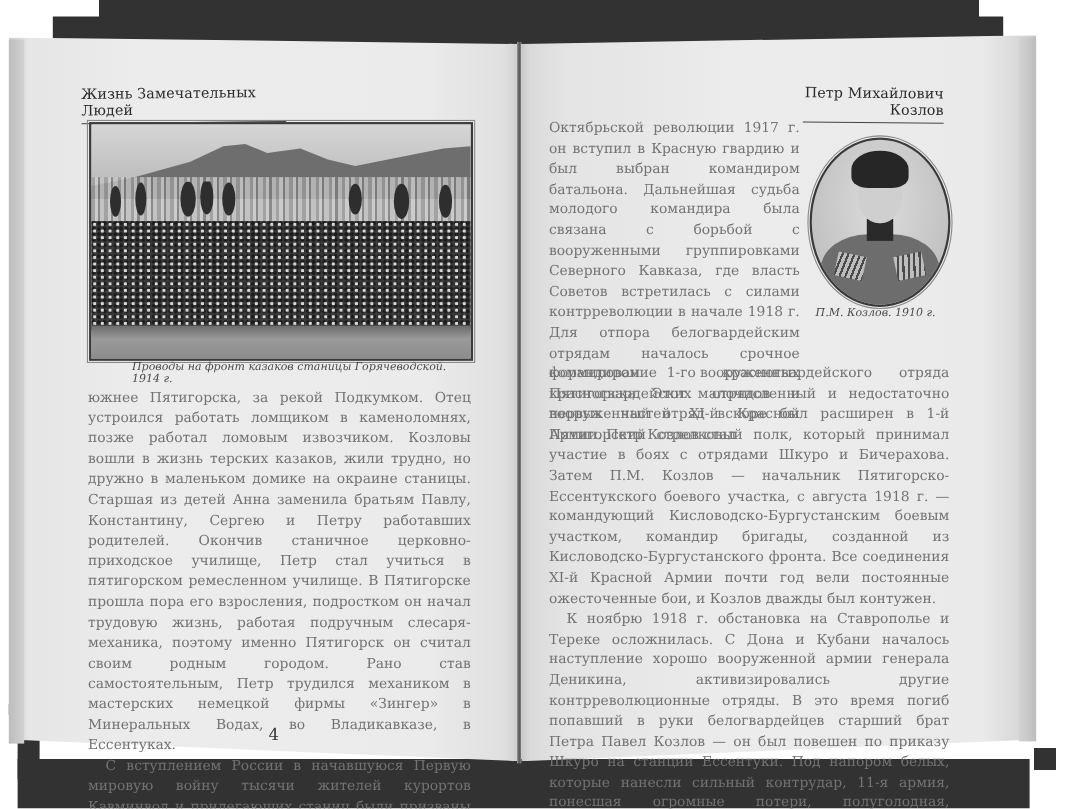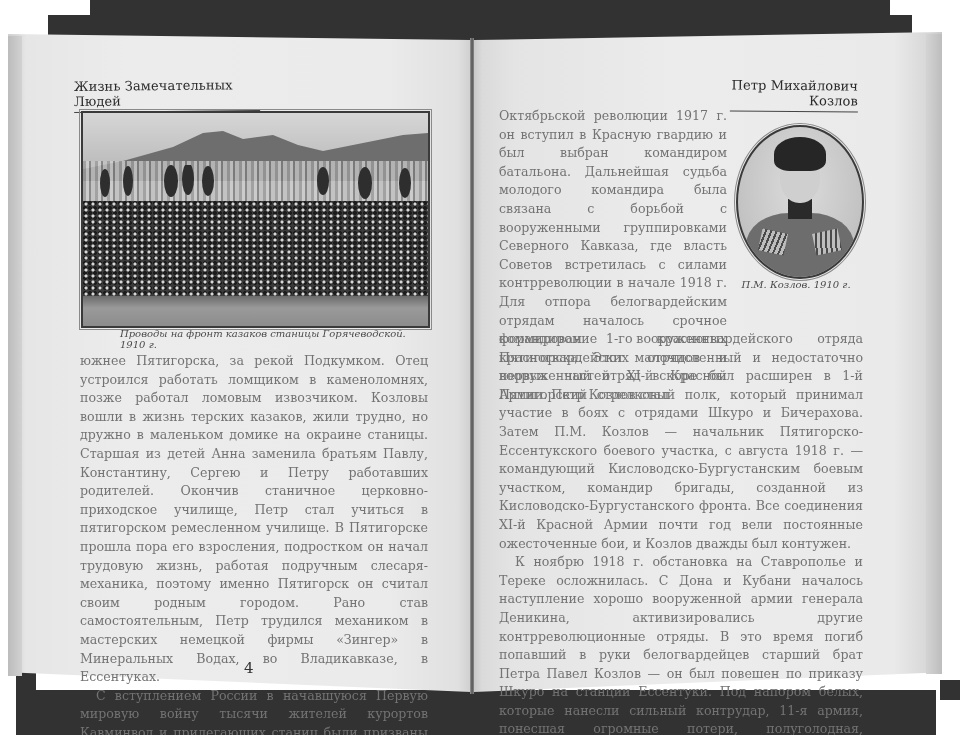--- a/index.html
+++ b/index.html
@@ -118,21 +118,21 @@
           <ellipse cx="105" cy="14" rx="6" ry="16"></ellipse>
         <ellipse cx="125" cy="16" rx="6" ry="15"></ellipse>
           <ellipse cx="240" cy="16" rx="6" ry="14"></ellipse>
         <ellipse cx="282" cy="18" rx="7" ry="16"></ellipse>
           <ellipse cx="322" cy="18" rx="6" ry="15"></ellipse>
       </g>
     </svg>
     <div class="crowd"></div>
     <div class="grass"></div>
   </div>
-  <div class="caption cap-left">Проводы на фронт казаков станицы Горячеводской. 1910 г.</div>
+  <div class="caption cap-left">Проводы на фронт казаков станицы Горячеводской. 1914 г.</div>
 
   <div class="text text-left">
     <p>южнее Пятигорска, за рекой Подкумком. Отец устроился работать ломщиком в каменоломнях, позже работал ломовым извозчиком. Козловы вошли в жизнь терских казаков, жили трудно, но дружно в маленьком домике на окраине станицы. Старшая из детей Анна заменила братьям Павлу, Константину, Сергею и Петру работавших родителей. Окончив станичное церковно-приходское училище, Петр стал учиться в пятигорском ремесленном училище. В Пятигорске прошла пора его взросления, подростком он начал трудовую жизнь, работая подручным слесаря-механика, поэтому именно Пятигорск он считал своим родным городом. Рано став самостоятельным, Петр трудился механиком в мастерских немецкой фирмы «Зингер» в Минеральных Водах, во Владикавказе, в Ессентуках.</p>
     <p class="indent">С вступлением России в начавшуюся Первую мировую войну тысячи жителей курортов Кавминвод и прилегающих станиц были призваны на фронт в различные армейские части. В их числе были все братья Козловы, ставшие рядовыми солдатами. С 1915 г. Петр, воевавший на Кавказском фронте, был уже унтер-офицером, командиром взвода. Сразу после</p>
   </div>
 
   <div class="page-number pn-left">4</div>
 
   <div class="running-head rh-right">Петр Михайлович Козлов</div>
 

